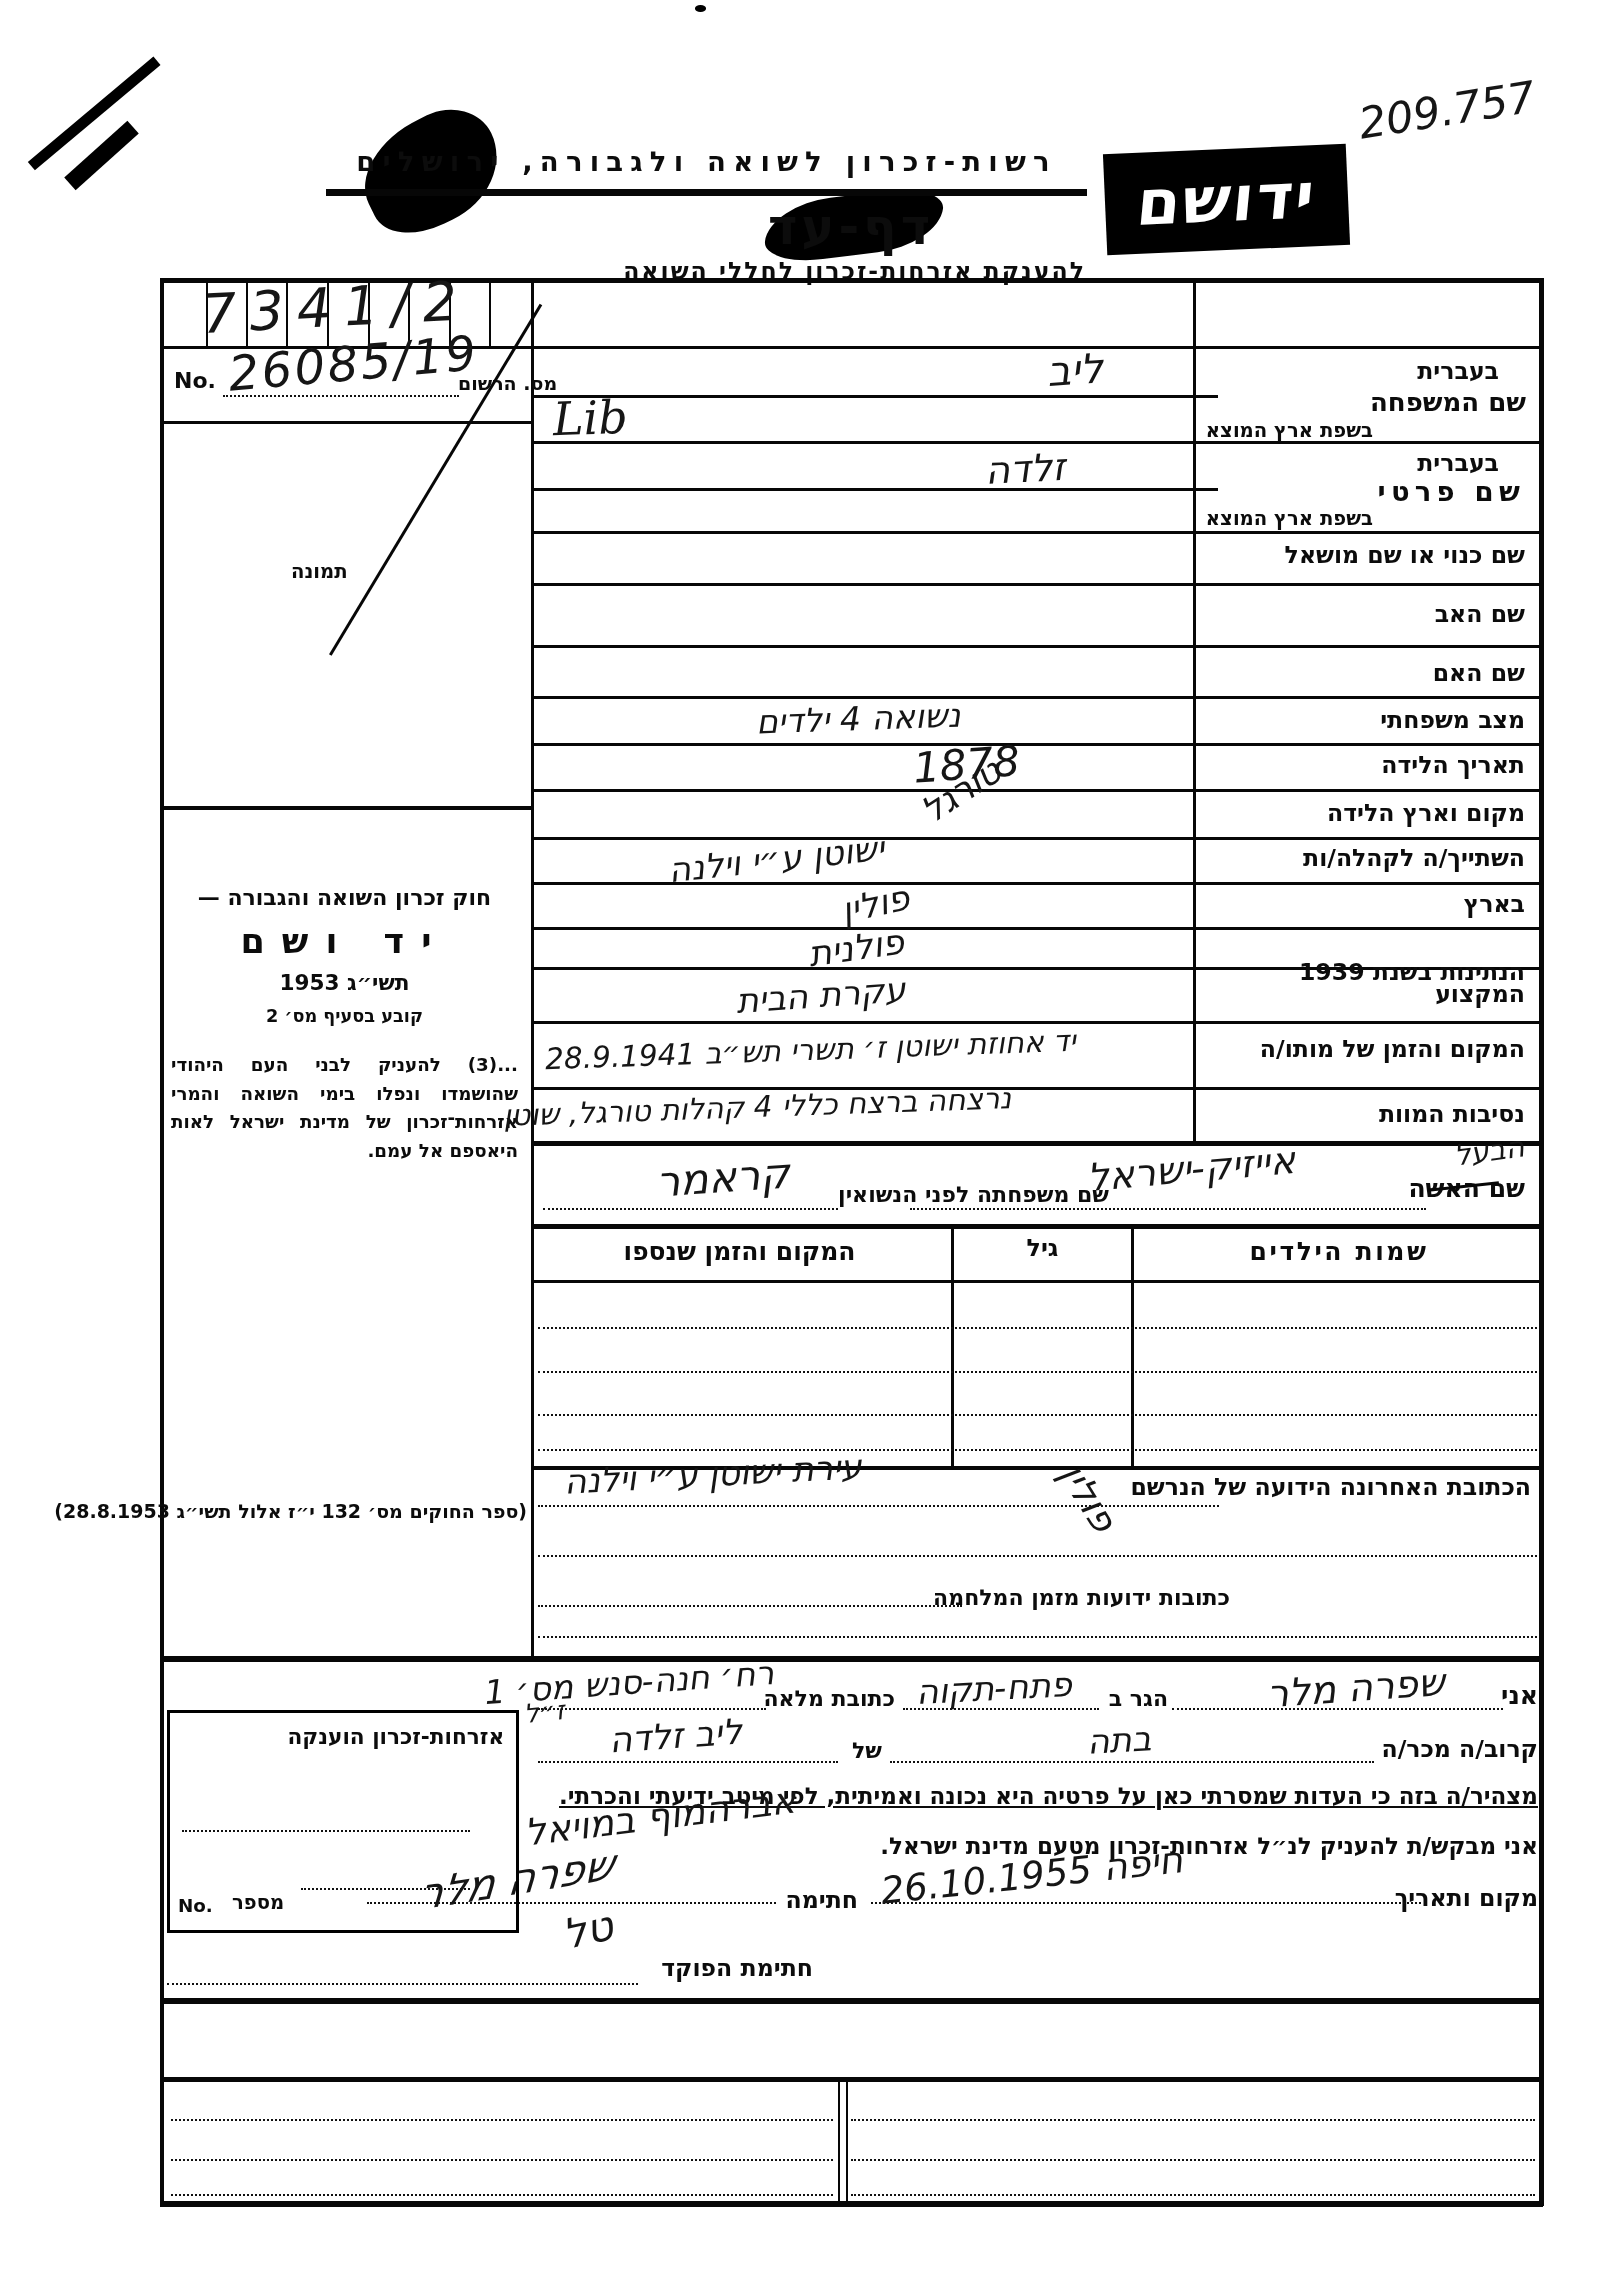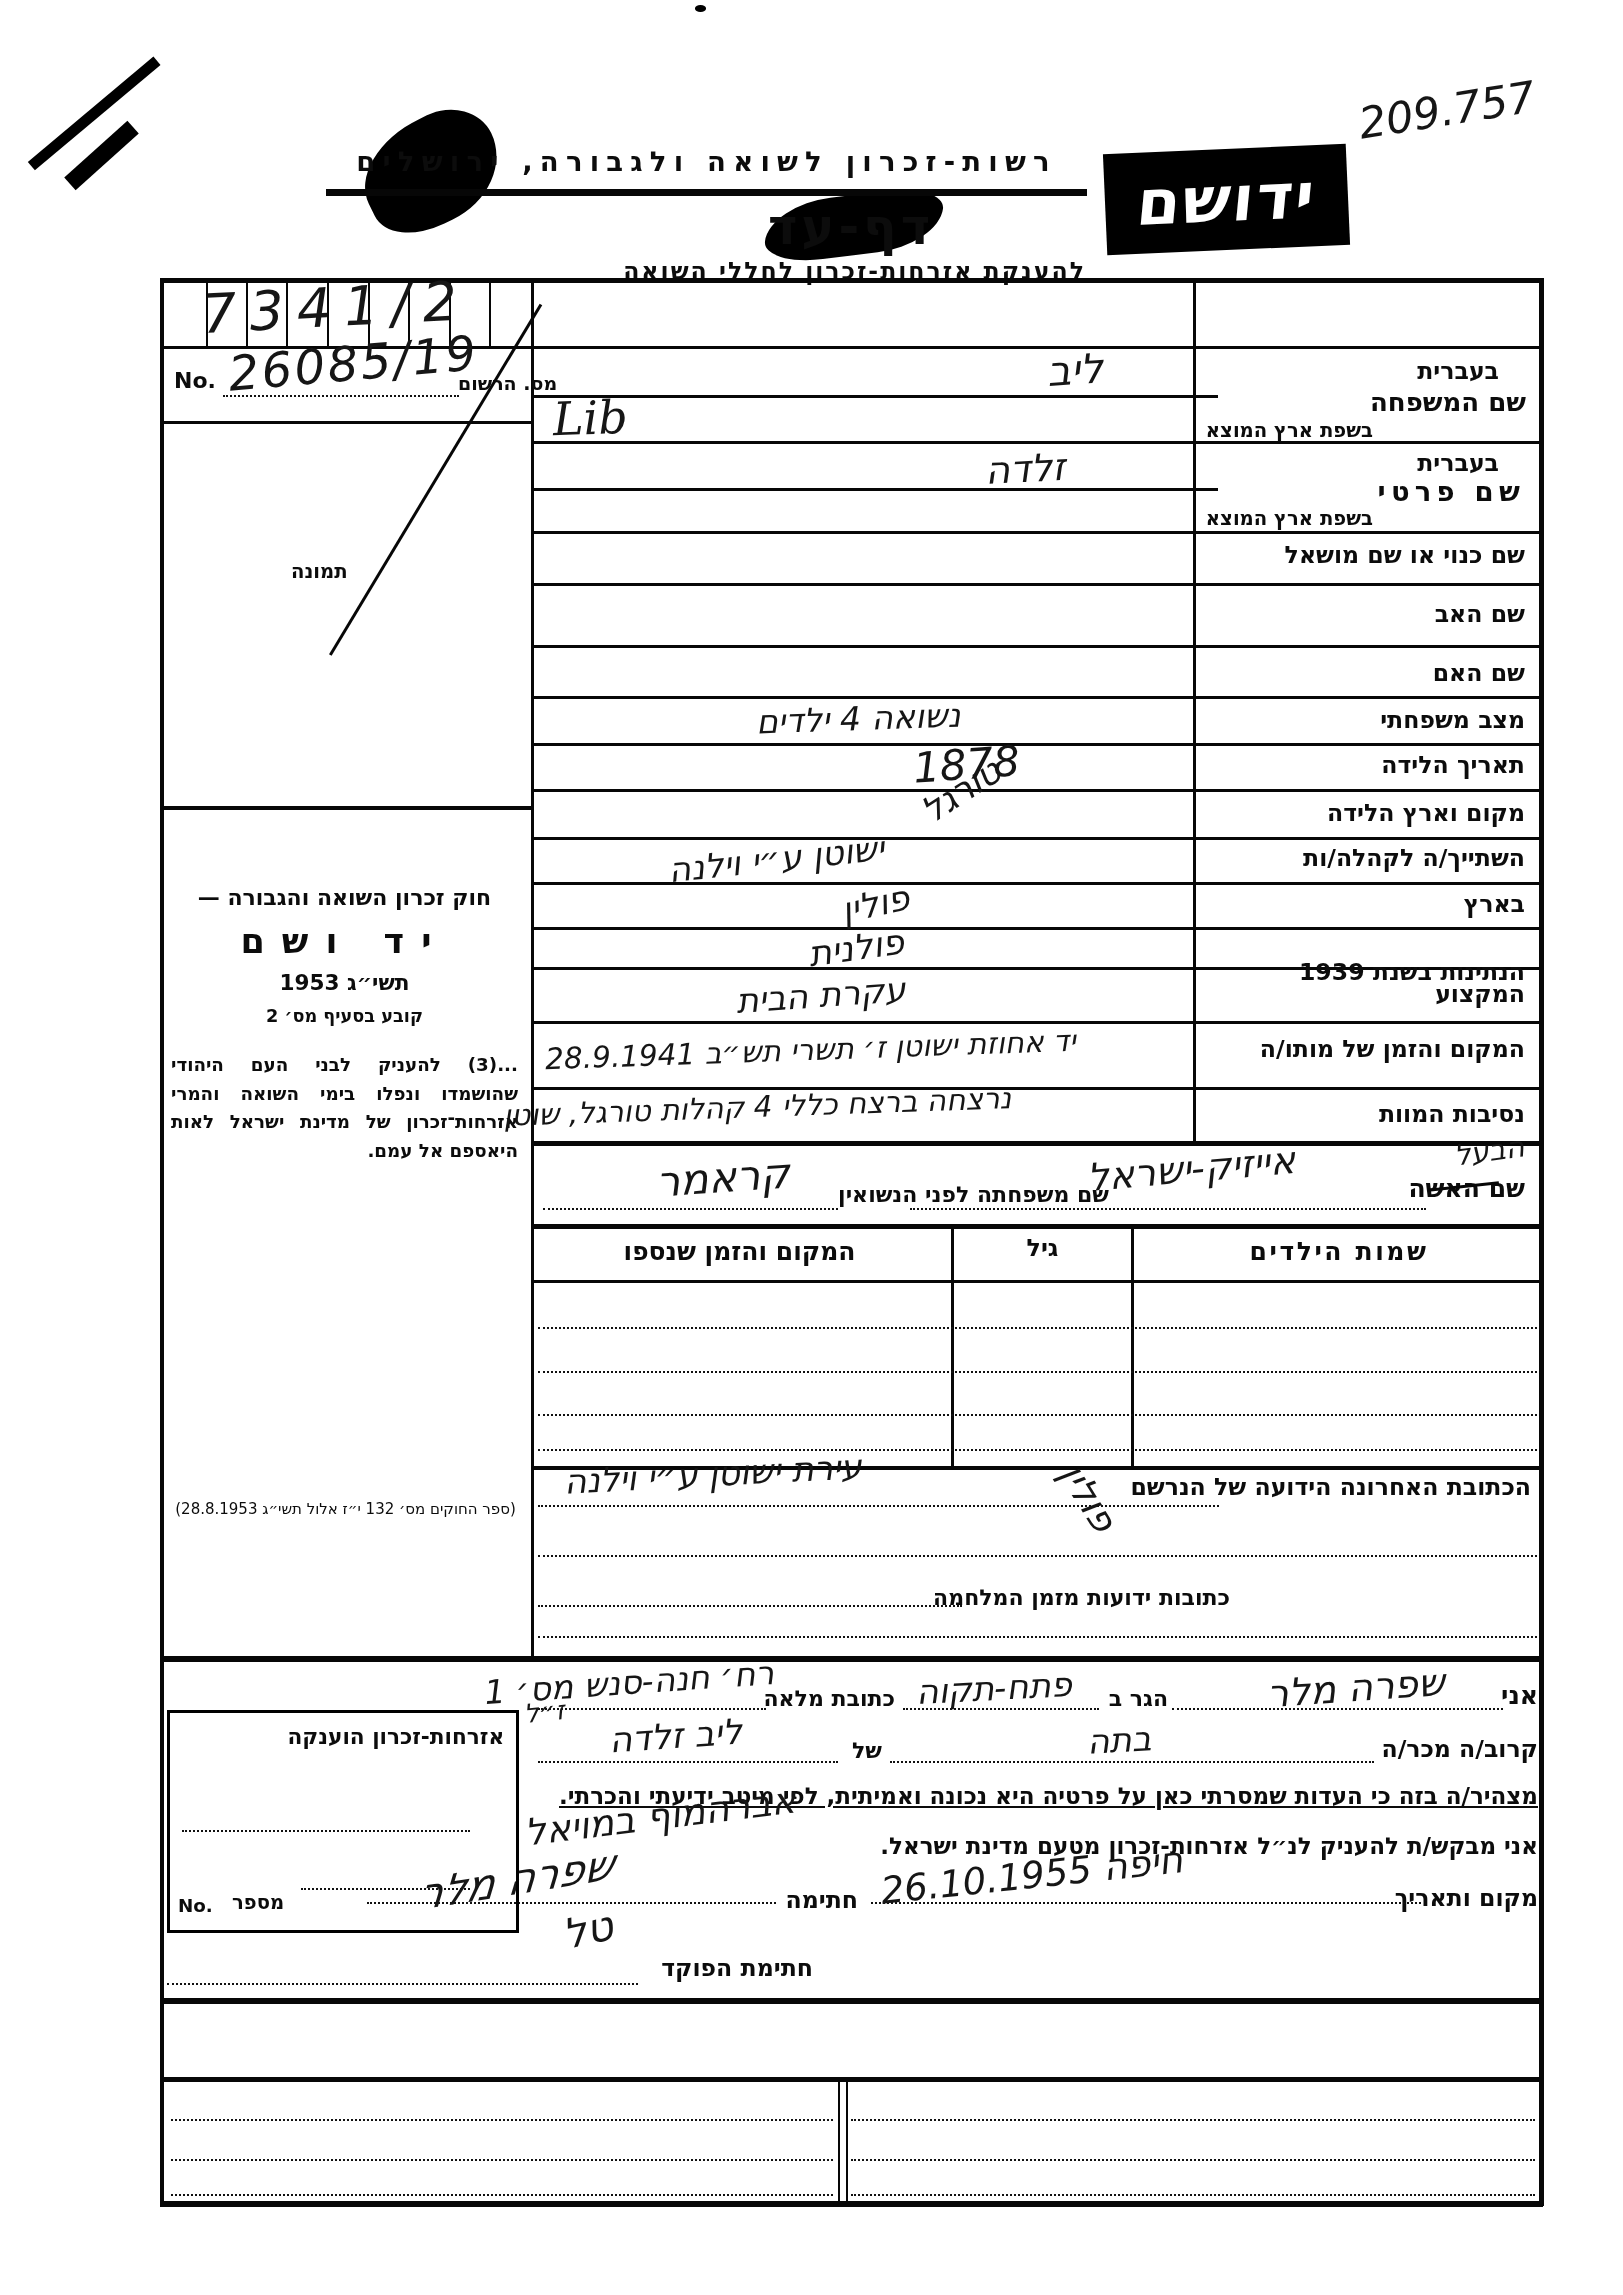--- a/index.html
+++ b/index.html
@@ -69,21 +69,21 @@
   <div class="pr" style="left:291px;top:560px;font-size:19.6px;">תמונה</div>
   <div class="hl" style="left:160px;top:806px;width:371px;height:3.9px;"></div>
 
   <div class="lawbox" style="left:171px;top:885px;width:347px;">
     <div class="t1">חוק זכרון השואה והגבורה —</div>
     <div class="t2">יד ושם</div>
     <div class="t3">תשי״ג 1953</div>
     <div class="t4">קובע בסעיף מס׳ 2</div>
     <p>...(3) להעניק לבני העם היהודי שהושמדו ונפלו בימי השואה והמרי אזרחות־זכרון של מדינת ישראל לאות היאספם אל עמם.</p>
   </div>
-  <div class="pr ctr" style="left:164px;top:1500px;width:363px;font-size:15px;font-weight:400;">(ספר החוקים מס׳ 132 י״ז אלול תשי״ג 28.8.1953)</div>
+  <div class="pr ctr" style="left:164px;top:1500px;width:363px;font-size:19px;font-weight:700;">(ספר החוקים מס׳ 132 י״ז אלול תשי״ג 28.8.1953)</div>
 
   <div class="hl" style="left:531px;top:395px;width:687px;height:2.6px;"></div>
   <div class="hl" style="left:531px;top:441px;width:1012px;height:2.6px;"></div>
   <div class="hl" style="left:531px;top:488px;width:687px;height:2.6px;"></div>
   <div class="hl" style="left:531px;top:531px;width:1012px;height:2.6px;"></div>
   <div class="hl" style="left:531px;top:583px;width:1012px;height:2.6px;"></div>
   <div class="hl" style="left:531px;top:645px;width:1012px;height:2.6px;"></div>
   <div class="hl" style="left:531px;top:696px;width:1012px;height:2.6px;"></div>
   <div class="hl" style="left:531px;top:743px;width:1012px;height:2.6px;"></div>
   <div class="hl" style="left:531px;top:789px;width:1012px;height:2.6px;"></div>

